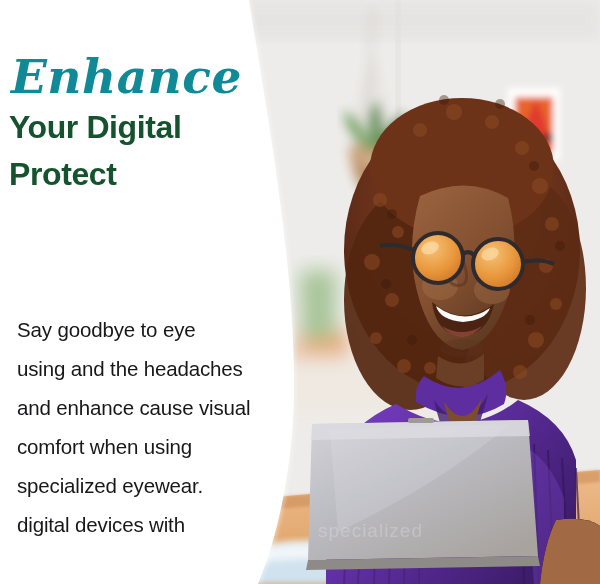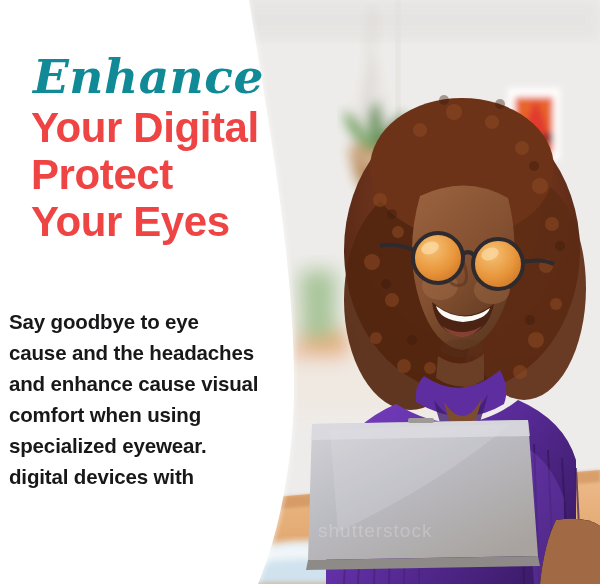--- a/index.html
+++ b/index.html
@@ -51,61 +51,60 @@
     top: 0;
     width: 268px;
     height: 584px;
   }
 
   #headline-block {
     position: absolute;
     left: 9px;
     top: 52px;
     width: 258px;
-    margin-left: 22px;
   }
 
   .script-line {
     font-family: "DejaVu Serif", serif;
     font-style: italic;
     font-weight: bold;
     font-size: 47px;
     line-height: 50px;
     letter-spacing: 0.5px;
     color: #108A96;
     margin: 0 0 2px 2px;
     white-space: nowrap;
   }
 
   .head-line {
     font-family: "Liberation Sans", sans-serif;
     font-weight: bold;
-    font-size: 42px;
+    font-size: 32px;
     line-height: 47px;
     letter-spacing: -0.4px;
-    color: #ef4444;
+    color: #14532d;
     margin: 0;
     white-space: nowrap;
   }
 
   #body-block {
     position: absolute;
     left: 9px;
     top: 306px;
     width: 252px;
   }
 
   .body-line {
     font-family: "Liberation Sans", sans-serif;
-    font-weight: bold;
+    font-weight: normal;
     font-size: 20.5px;
     line-height: 31px;
     letter-spacing: -0.15px;
     color: #18181a;
-    margin: 0;
+    margin: 8px;
     white-space: nowrap;
   }
 
   
   #watermark {
     position: absolute;
     left: 318px;
     top: 520px;
     width: 240px;
     font-family: "Liberation Sans", sans-serif;
@@ -330,44 +329,43 @@
         <path d="M312 424 L528 420 L530 436 L312 440 Z" fill="#dcdce1" opacity="0.75"></path>
         <path d="M308 560 L538 556 L540 566 L306 570 Z" fill="#8d8a88"></path>
 
         <path d="M330 430 q90 -4 180 -6 q-70 60 -172 108 z" fill="#e2e2e7" opacity="0.22"></path>
 
         <rect x="408" y="418" width="26" height="5" rx="2" fill="#9d9a99"></rect>
       </g>
     </svg>
   </div>
 
-  <div id="watermark">shutterstock</div>
+  <div id="watermark">specialized</div>
 
   <svg id="white-panel" viewBox="0 0 600 584" preserveAspectRatio="none">
     <defs>
       <filter id="edgeShadow" x="-20%" y="-20%" width="160%" height="160%">
         <feGaussianBlur stdDeviation="2"></feGaussianBlur>
       </filter>
     </defs>
     <path d="M0 0 L249 0 C268 120, 296 270, 294 398 C292 470, 278 536, 258 584 L0 584 Z" fill="#ffffff"></path>
     <path d="M249 0 C268 120, 296 270, 294 398 C292 470, 278 536, 258 584" fill="none" stroke="#ffffff" stroke-width="2" opacity="0.85" filter="url(#edgeShadow)"></path>
   </svg>
 
   <div id="text-column">
 
     <div id="headline-block">
       <div class="script-line">Enhance</div>
       <h1 class="head-line">Your Digital</h1>
       <h1 class="head-line">Protect</h1>
-      <h1 class="head-line">Your Eyes</h1>
     </div>
 
     <div id="body-block">
       <p class="body-line">Say goodbye to eye</p>
-      <p class="body-line">cause and the headaches</p>
+      <p class="body-line">using and the headaches</p>
       <p class="body-line">and enhance cause visual</p>
       <p class="body-line">comfort when using</p>
       <p class="body-line">specialized eyewear.</p>
       <p class="body-line">digital devices with</p>
     </div>
 
   </div>
 </div>
 
 </body></html>

